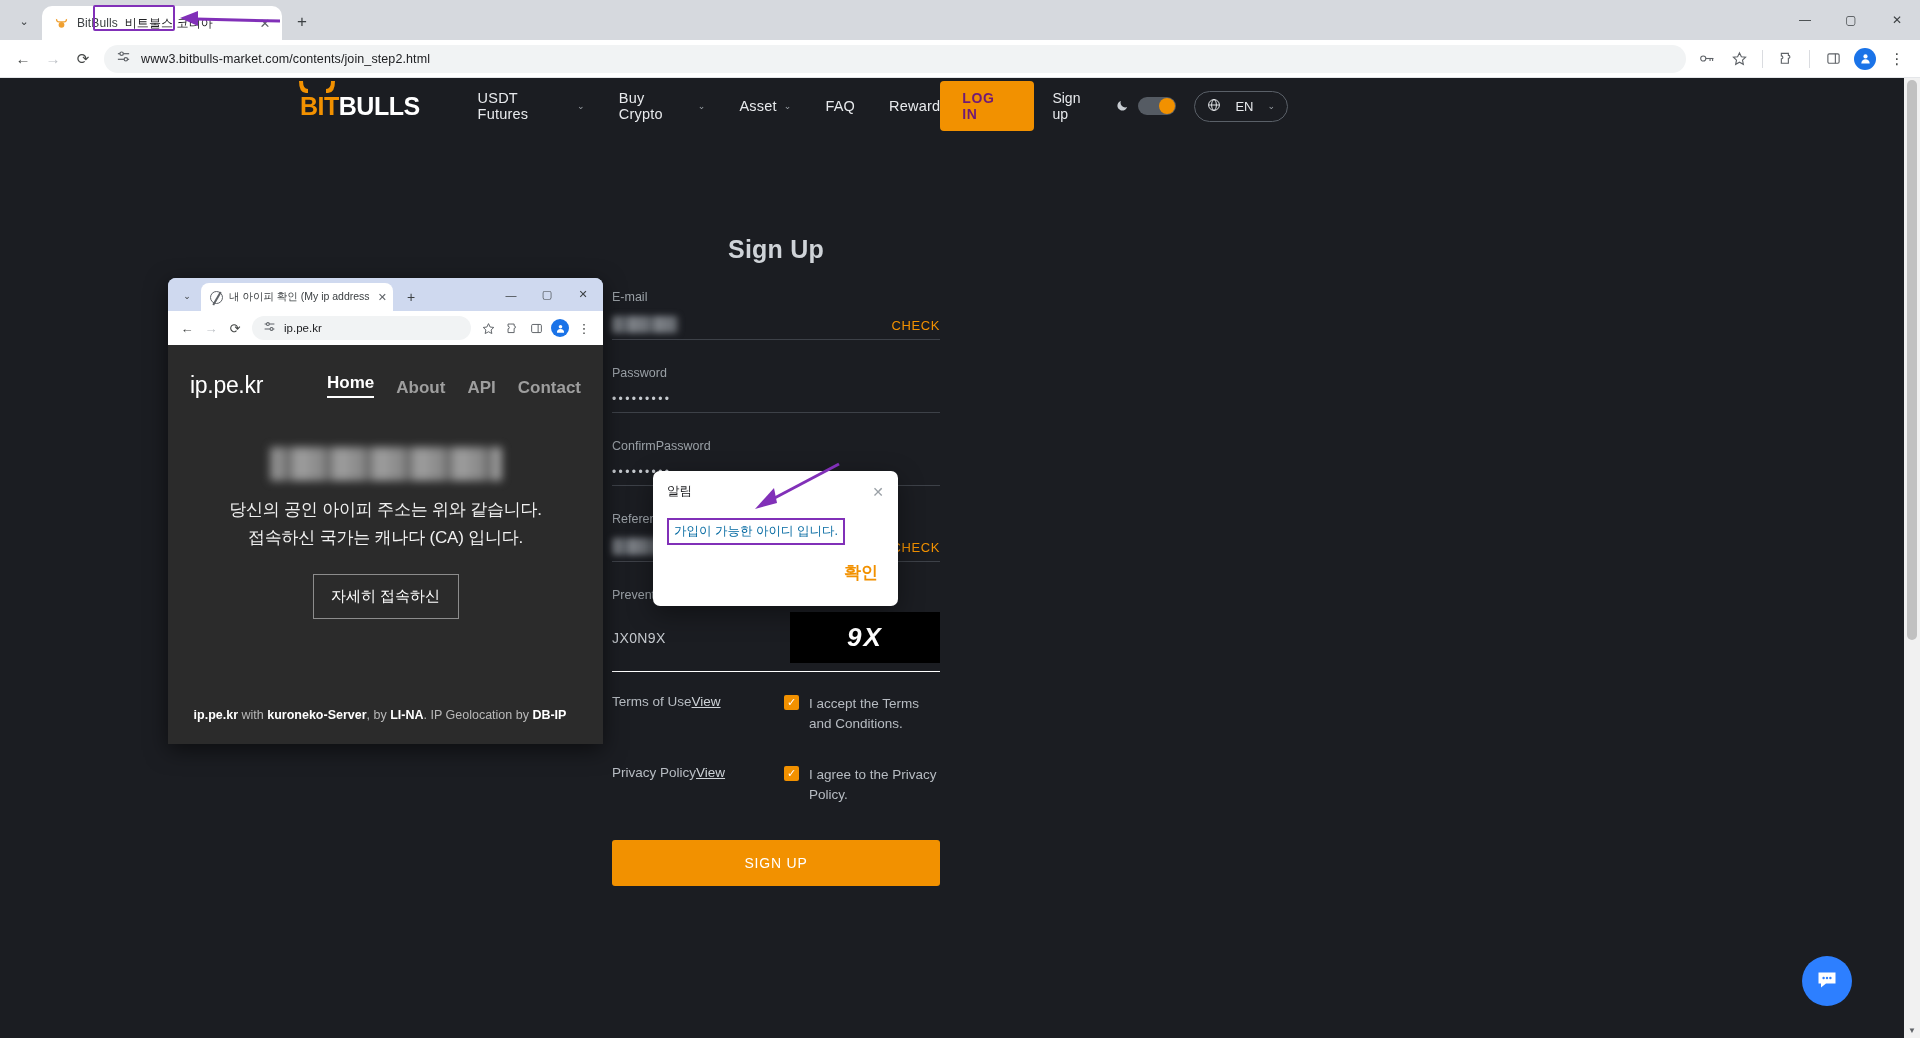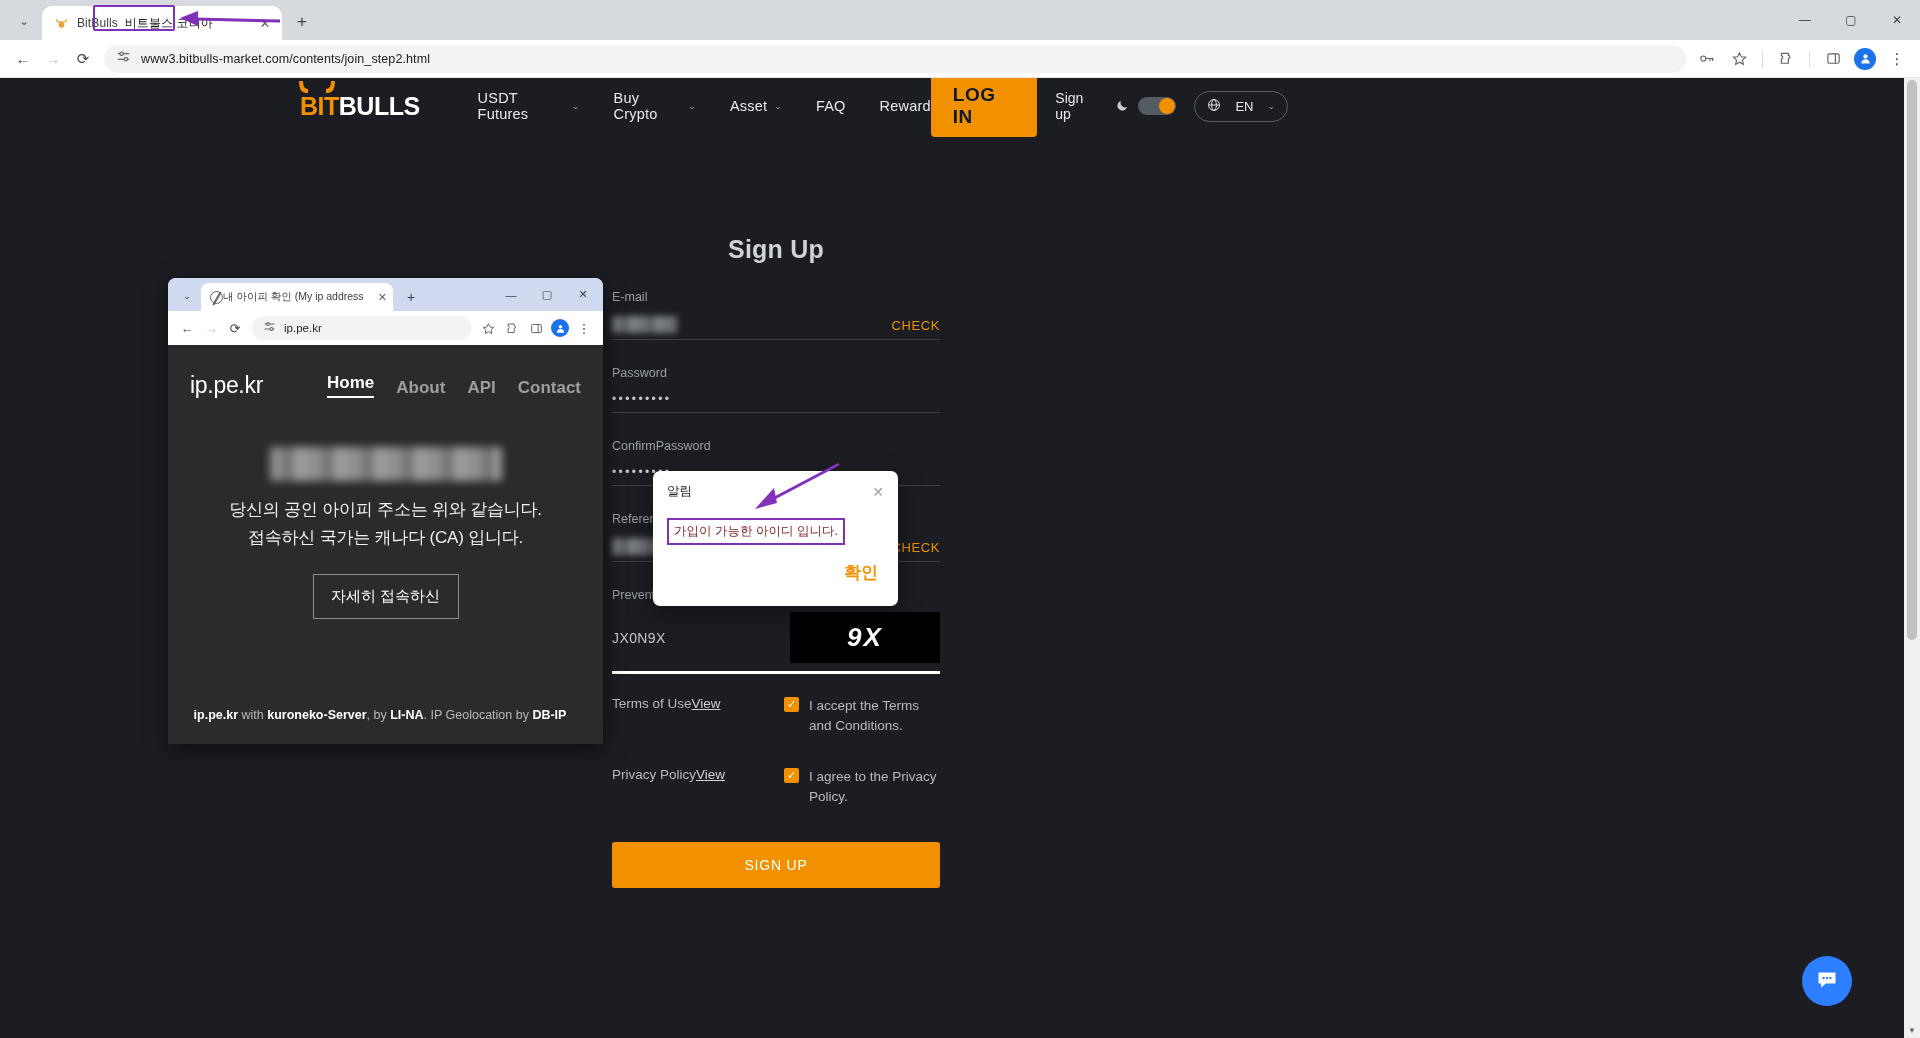--- a/index.html
+++ b/index.html
@@ -78,21 +78,21 @@
   .logo-bit { color:#f29100; }
   .logo-bulls { color:#ffffff; }
   .logo-horns { position:absolute; left:-2px; top:-14px; width:38px; height:18px; }
 
   .nav { display:flex; align-items:center; gap:34px; }
   .nav-item { font-size:14.5px; color:#e8eaed; display:flex; align-items:center; gap:7px;
     letter-spacing:.2px; }
   .caret { font-size:9px; color:#9aa0a6; }
 
   .header-right { margin-left:auto; display:flex; align-items:center; gap:18px; padding-right:616px;}
-  .btn-login { background:#f29100; color:#0f172a; font-size:19px; font-weight:600; letter-spacing:.6px;
+  .btn-login { background:#f29100; color:#701a75; font-size:14px; font-weight:600; letter-spacing:.6px;
     padding: 9px 22px; border-radius:4px; }
   .link-signup { color:#e8eaed; font-size:14px; }
   .darkmode { display:flex; align-items:center; gap:8px; }
   .moon { color:#c7ccd1; font-size:14px; }
   .toggle { width:38px; height:18px; border-radius:9px; background:#555b63; position:relative; }
   .toggle .knob { position:absolute; right:1px; top:1px; width:16px; height:16px; border-radius:50%;
     background:#f29100; }
   .lang { display:flex; align-items:center; gap:14px; border:1px solid #5a6068; border-radius:18px;
     padding: 6px 12px; color:#e8eaed; font-size:13px; }
 
@@ -102,21 +102,21 @@
   .field { margin-top: 26px; position:relative; }
   .field .lbl { color:#9aa0a6; font-size:12.5px; }
   .field .row { display:flex; align-items:flex-end; justify-content:space-between;
      border-bottom:1px solid #3d4148; padding: 12px 0 6px; }
   .blurred { height:17px; width:66px; border-radius:2px;
     background: repeating-linear-gradient(90deg,#6f7379 0 10px,#565a60 10px 16px,#7a7e84 16px 26px);
     filter: blur(3px); }
   .dots { color:#c5c9ce; font-size:12px; letter-spacing:2.4px; }
   .check-link { color:#f29100; font-size:13px; letter-spacing:.6px; }
   .captcha-row { display:flex; align-items:center; justify-content:space-between; gap:18px;
-     border-bottom:3px solid #ffffff; padding: 10px 0 8px; }
+     border-bottom:1px solid #ffffff; padding: 10px 0 8px; }
   .captcha-code { color:#c5c9ce; font-size:14px; letter-spacing:.4px; }
   .captcha-img { background:#000; color:#fff; font-size:26px; font-weight:bold; font-style:italic;
      padding: 10px 14px; letter-spacing:2px; width:150px; text-align:center;margin-left:33px; }
 
   .terms-grid { margin-top: 22px; display:grid; grid-template-columns: 172px 1fr; row-gap:32px;
      align-items:start; }
   .terms-left { color:#b7bcc2; font-size:13.5px; display:flex; align-items:center; }
   .terms-left a { color:#cdd2d7; text-decoration:underline; }
   .terms-right { display:flex; gap:10px; color:#b7bcc2; font-size:13.5px; line-height:1.45; }
   .cb { width:15px; height:15px; background:#f29100; border-radius:2px; flex:0 0 15px;
@@ -128,21 +128,21 @@
   
   .inner-win {
     position:absolute; left:168px; top:200px; width:435px; height:466px;
     background:#c7d6f0; border-radius:8px 8px 0 0; overflow:hidden;
     box-shadow: 0 6px 22px rgba(0,0,0,.55);
   }
   .iw-tabstrip { height:33px; background:#cfd9ef; display:flex; align-items:flex-end; padding-left:3px; position:relative; }
   .iw-chev { width:22px; height:22px; margin:0 3px 4px 5px; display:flex; align-items:center;
     justify-content:center; color:#3c4043; font-size:9px; }
   .iw-tab { height:28px; width:192px; background:#fff; border-radius:8px 8px 0 0;
-    display:flex; align-items:center; gap:0; padding: 0 6px 0 9px; }
+    display:flex; align-items:center; gap:6px; padding: 0 6px 0 9px; }
   .iw-tab .ic { width:13px; height:13px; border-radius:50%; border:1.6px solid #5f6368; position:relative;
       flex:0 0 13px; }
   .iw-tab .ic:before{content:"";position:absolute;left:5px;top:-1px;width:1.6px;height:15px;background:#5f6368;transform:rotate(30deg);}
   .iw-tab .t { font-size:10.5px; color:#3c4043; white-space:nowrap; overflow:hidden; flex:1; }
   .iw-tab .x { font-size:11px; color:#5f6368; }
   .iw-newtab { width:22px; height:22px; margin:0 0 3px 7px; display:flex; align-items:center;
     justify-content:center; color:#3c4043; font-size:14px; }
   .iw-winctl { position:absolute; right:2px; top:0; height:33px; display:flex; align-items:center; }
   .iw-winctl div { width:36px; height:33px; display:flex; align-items:center; justify-content:center;
     color:#3c4043; font-size:11px; }
@@ -173,21 +173,21 @@
     text-align:center; }
   .ip-foot b { color:#fff; font-weight:bold; }
 
   
   .modal { position:absolute; left:653px; top:393px; width:245px; height:135px; background:#fff;
     border-radius:7px; box-shadow: 0 8px 26px rgba(0,0,0,.4); z-index:40; }
   .modal-head { display:flex; align-items:center; justify-content:space-between; padding: 12px 14px 0; }
   .modal-title { font-size:12.5px; color:#202124; }
   .modal-x { color:#9aa0a6; font-size:14px; }
   .modal-msg-wrap { padding: 18px 14px 0; }
-  .modal-msg { display:inline-block; font-size:12.5px; color:#7f1d1d; border:2px solid #8130b8;
+  .modal-msg { display:inline-block; font-size:12.5px; color:#0369a1; border:2px solid #8130b8;
     padding: 3px 5px; }
   .modal-ok { position:absolute; right:20px; bottom:22px; color:#f29100; font-size:17px; font-weight:bold; }
   .modal-arrow { position:absolute; left:90px; top:-10px; width:100px; height:50px; pointer-events:none; }
 
   
   .chat-fab { position:absolute; right:52px; bottom:32px; width:50px; height:50px; border-radius:50%;
      background:#2d7fff; display:flex; align-items:center; justify-content:center; }
 
   
   .scrollbar { position:absolute; right:0; top:0; width:16px; height:960px; background:#f1f1f1; }

